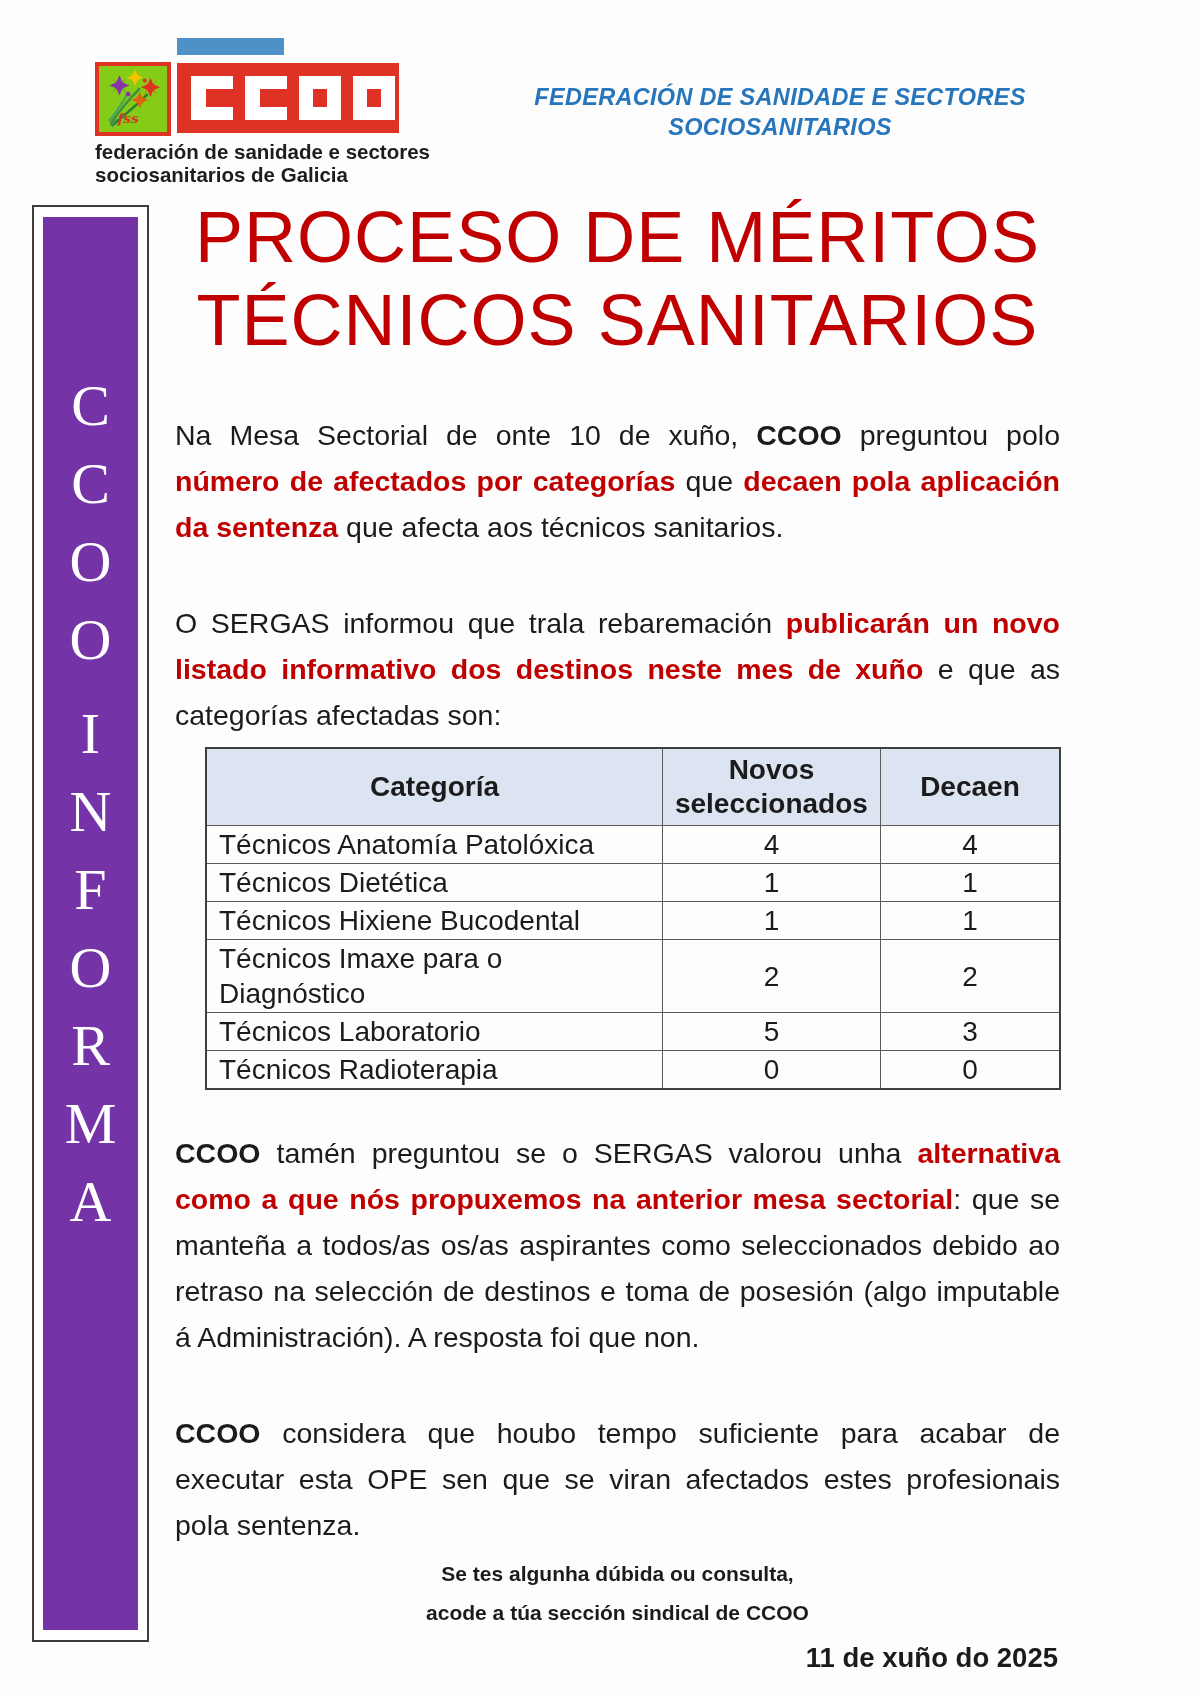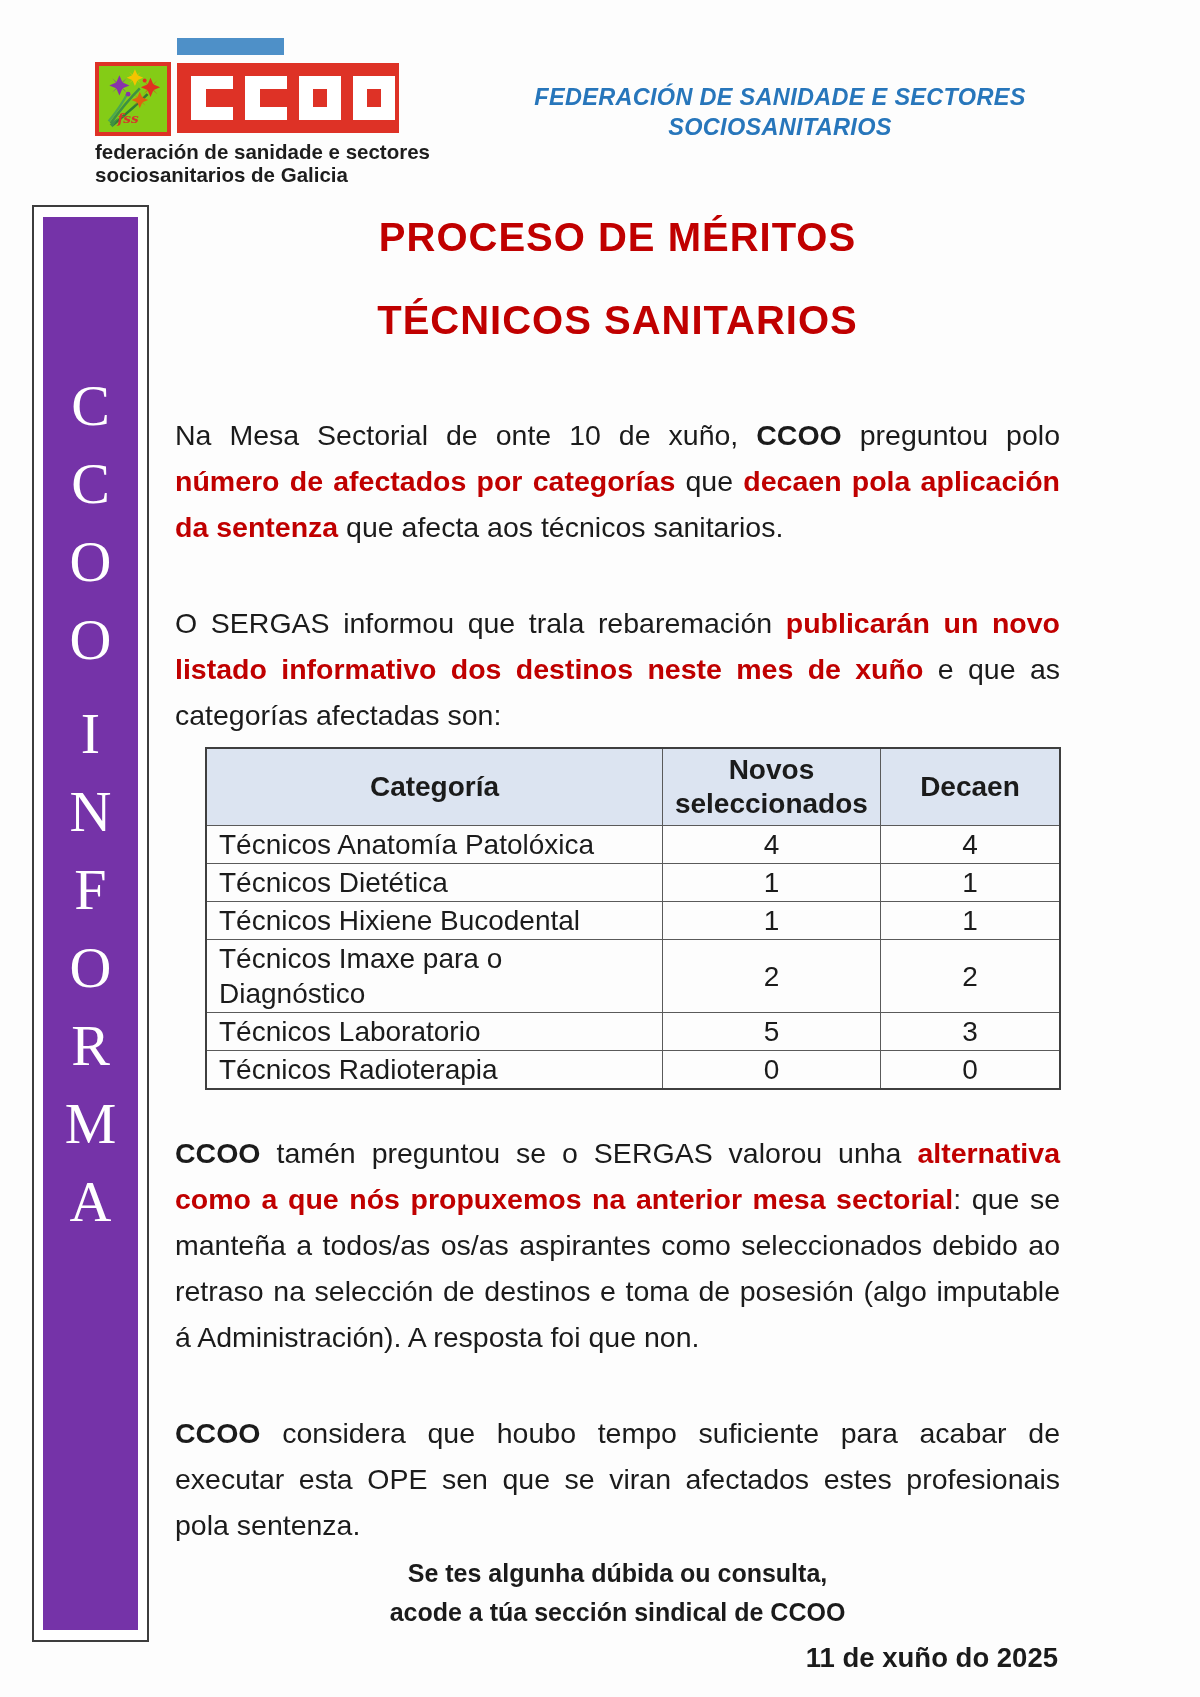--- a/index.html
+++ b/index.html
@@ -48,21 +48,21 @@
   .side-letter {
     color: #fff; font-family: "Liberation Serif", serif;
     font-size: 58px; line-height: 78px;
   }
   .side-letter.word-gap { margin-top: 16px; }
 
   
   .content { position: absolute; left: 175px; top: 190px; width: 885px; }
   .page-title {
     text-align: center; color: var(--title_red);
-    font-weight: 700; font-size: 40px; line-height: 83px; letter-spacing: 1px;
+    font-weight: 400; font-size: 72px; line-height: 83px; letter-spacing: 1px;
     margin-top: 6px;
   }
   .content p {
     font-size: 28.5px; line-height: 46px; text-align: justify;
     margin-top: 50px; color: var(--ink);
   }
   .content p.first { }
   .content p.after-table { margin-top: 40px; }
   .seg-bold { font-weight: bold; }
   .seg-redbold { font-weight: bold; color: var(--text_red); }
@@ -77,21 +77,21 @@
     border: 1.6px solid #5a5a5a; padding: 4px 4px; line-height: 34px;
   }
   table.categories td {
     border: 1.6px solid #5a5a5a; padding: 1px 12px; line-height: 35px;
   }
   table.categories td.num { text-align: center; padding: 1px 4px; }
 
   
   .note {
     margin-top: 6px; text-align: center; font-weight: bold;
-    font-size: 25px; line-height: 39px;
+    font-size: 21px; line-height: 39px;
   }
   .date-line {
     margin-top: 10px; text-align: right; font-weight: bold;
     font-size: 27.5px; padding-right: 2px;
   }
 </style>
 </head>
 <body>
 
 <div class="page">

